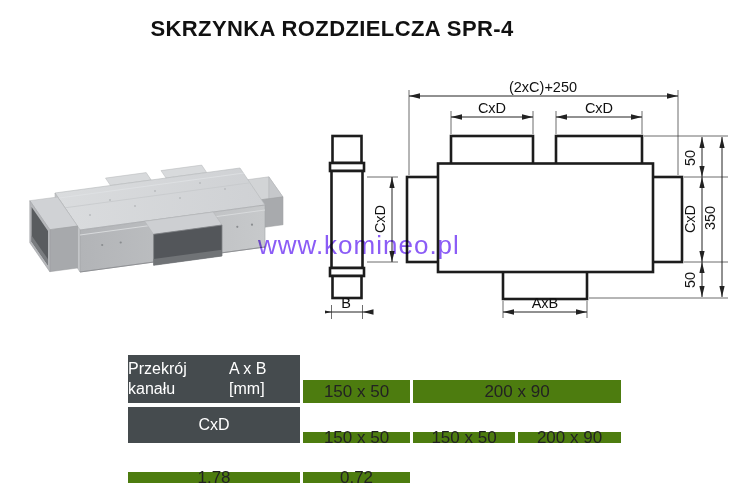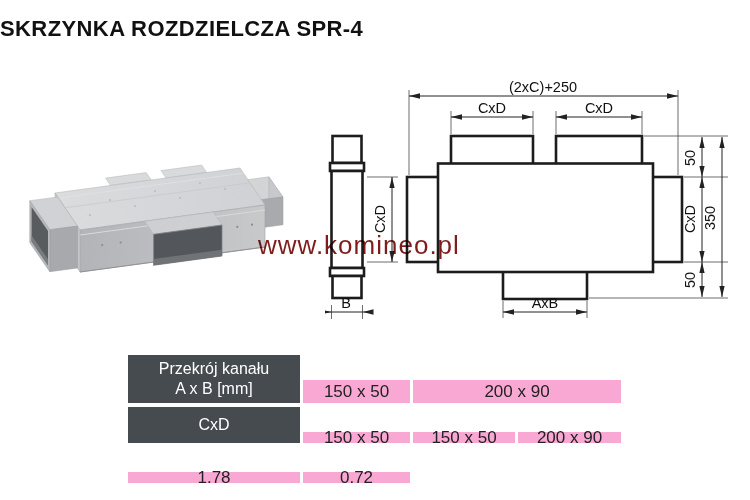--- a/index.html
+++ b/index.html
@@ -1,36 +1,36 @@
 <!DOCTYPE html>
 <html><head>
 <meta charset="utf-8">
 <style>
   html,body{margin:0;padding:0;}
   body{width:750px;height:500px;background:#ffffff;position:relative;overflow:hidden;
        font-family:"Liberation Sans",sans-serif;}
   .page{position:absolute;inset:0;}
-  .title{position:absolute;top:16px;left:0;width:664px;
+  .title{position:absolute;top:16px;left:0;width:664px;text-align:center;
          font-size:22px;font-weight:bold;letter-spacing:.4px;color:#111;}
   .product{position:absolute;left:15px;top:140px;width:310px;height:160px;z-index:1;}
   .drawing{position:absolute;left:325px;top:80px;width:415px;height:250px;z-index:2;}
   .watermark{position:absolute;left:258px;top:230px;z-index:3;font-size:26px;
-             color:#7f1d1d;letter-spacing:1px;mix-blend-mode:multiply;white-space:nowrap;}
+             color:#8b5cf6;letter-spacing:1px;mix-blend-mode:multiply;white-space:nowrap;}
   
   .s{fill:#ffffff;stroke:#1c1c1c;stroke-width:2.6;stroke-linejoin:miter;}
   .d{stroke:#222;stroke-width:1;fill:none;}
   .e{stroke:#3c3c3c;stroke-width:.75;fill:none;}
   .t{font-family:"Liberation Sans",sans-serif;font-size:14.5px;fill:#111;}
   
   .spec-table{position:absolute;left:128px;top:355px;z-index:4;display:grid;
               grid-template-columns:172px 107px 102px 103px;
               grid-template-rows:48px 36px 36px;gap:4px 3px;}
-  .th{background:#454b4e;color:#fff;display:flex;flex-direction:column;
+  .th{background:#454b4e;color:#fff;display:flex;
       align-items:center;justify-content:center;font-size:16px;line-height:20px;}
-  .td{background:#f9a8d4;color:#222;display:flex;align-items:center;
+  .td{background:#4d7c0f;color:#222;display:flex;align-items:center;
       justify-content:center;font-size:17px;margin-top:25px;}
   .span2{grid-column:3/5;}
 </style>
 </head>
 <body>
 
 <div class="page">
 
   <div class="title">SKRZYNKA ROZDZIELCZA SPR-4</div>
 

